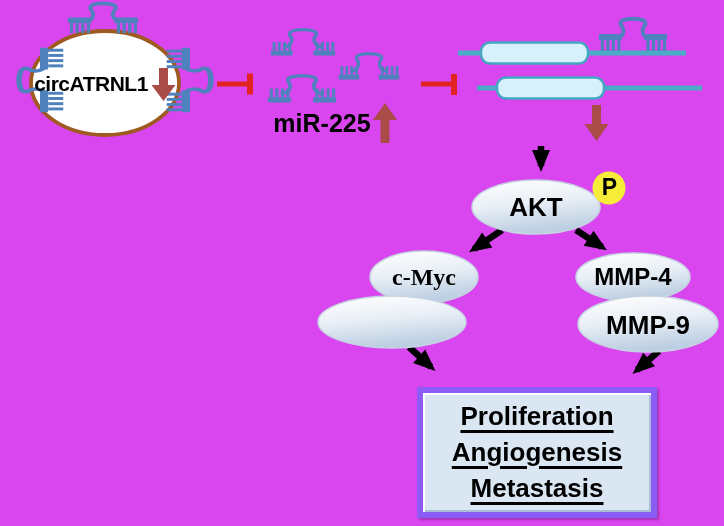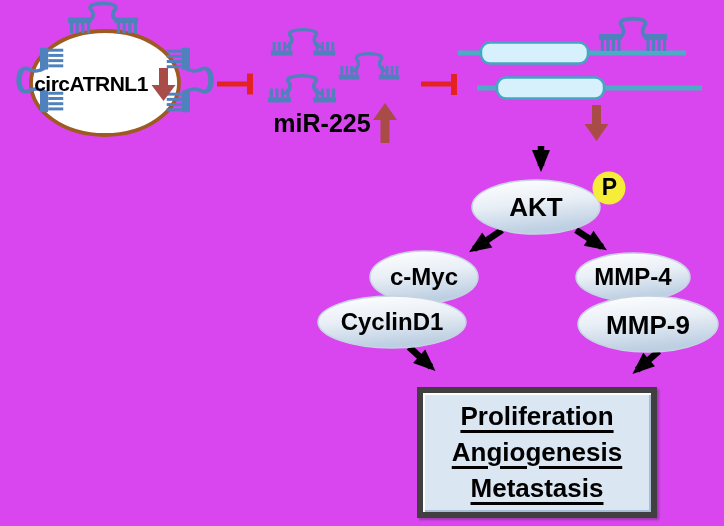--- a/index.html
+++ b/index.html
@@ -10,27 +10,27 @@
   .overlay{position:absolute;left:0;top:0;width:724px;height:526px;}
   .lbl{
     position:absolute;font-weight:bold;color:#000;text-align:center;
     line-height:1.1;white-space:nowrap;
   }
   .lbl-circ{left:33px;top:72px;width:116px;font-size:21px;letter-spacing:-0.5px;}
   .lbl-mir{left:264px;top:110px;width:116px;font-size:25px;}
   .lbl-smad4{left:494px;top:112px;width:90px;font-size:24px;}
   .lbl-akt{left:473px;top:193px;width:126px;font-size:26px;}
   .lbl-p{left:597px;top:175px;width:25px;font-size:23px;}
-  .lbl-cmyc{left:371px;top:264px;width:106px;font-size:24px;}
+  .lbl-cmyc{left:371px;top:264px;width:106px;font-size:24px;font-family:Liberation Serif, serif;}
   .lbl-cyclind1{left:317px;top:309px;width:150px;font-size:24px;}
   .lbl-mmp2{left:576px;top:264px;width:114px;font-size:24px;}
   .lbl-mmp9{left:577px;top:311px;width:142px;font-size:26px;text-align:center;}
   .outcome-box{
     position:absolute;left:417px;top:387px;width:240px;height:131px;
-    box-sizing:border-box;background:#dbe6f3;border:6px solid #404040;
+    box-sizing:border-box;background:#dbe6f3;border:6px solid #8b5cf6;
     box-shadow:inset 2px 2px 0 #ffffff, inset -2px -2px 0 #aabdd6, 2px 2px 2px rgba(0,0,0,0.25);
     display:flex;flex-direction:column;justify-content:space-around;align-items:center;
     padding:6px 0;
   }
   .outcome-line{
     font-size:26px;font-weight:bold;color:#000;white-space:nowrap;
     text-decoration:underline;text-decoration-thickness:3px;text-underline-offset:5px;
   }
 </style>
 </head>
@@ -127,21 +127,20 @@
     <ellipse cx="392" cy="322" rx="74" ry="26" fill="url(#eg)" stroke="#c6d3e1" stroke-width="1.5"></ellipse>
     <ellipse cx="633" cy="277" rx="57" ry="24" fill="url(#eg)" stroke="#c6d3e1" stroke-width="1.5"></ellipse>
     <ellipse cx="648" cy="324" rx="70" ry="28" fill="url(#eg)" stroke="#c6d3e1" stroke-width="1.5"></ellipse>
   </svg>
 
   <div class="lbl lbl-circ">circATRNL1</div>
   <div class="lbl lbl-mir">miR-225</div>
   <div class="lbl lbl-akt">AKT</div>
   <div class="lbl lbl-p">P</div>
   <div class="lbl lbl-cmyc">c-Myc</div>
-  <div class="lbl lbl-cyclind1">CyclinD1</div>
   <div class="lbl lbl-mmp2">MMP-4</div>
   <div class="lbl lbl-mmp9">MMP-9</div>
 
   <div class="outcome-box">
     <div class="outcome-line">Proliferation</div>
     <div class="outcome-line">Angiogenesis</div>
     <div class="outcome-line">Metastasis</div>
   </div>
 
 </div>

